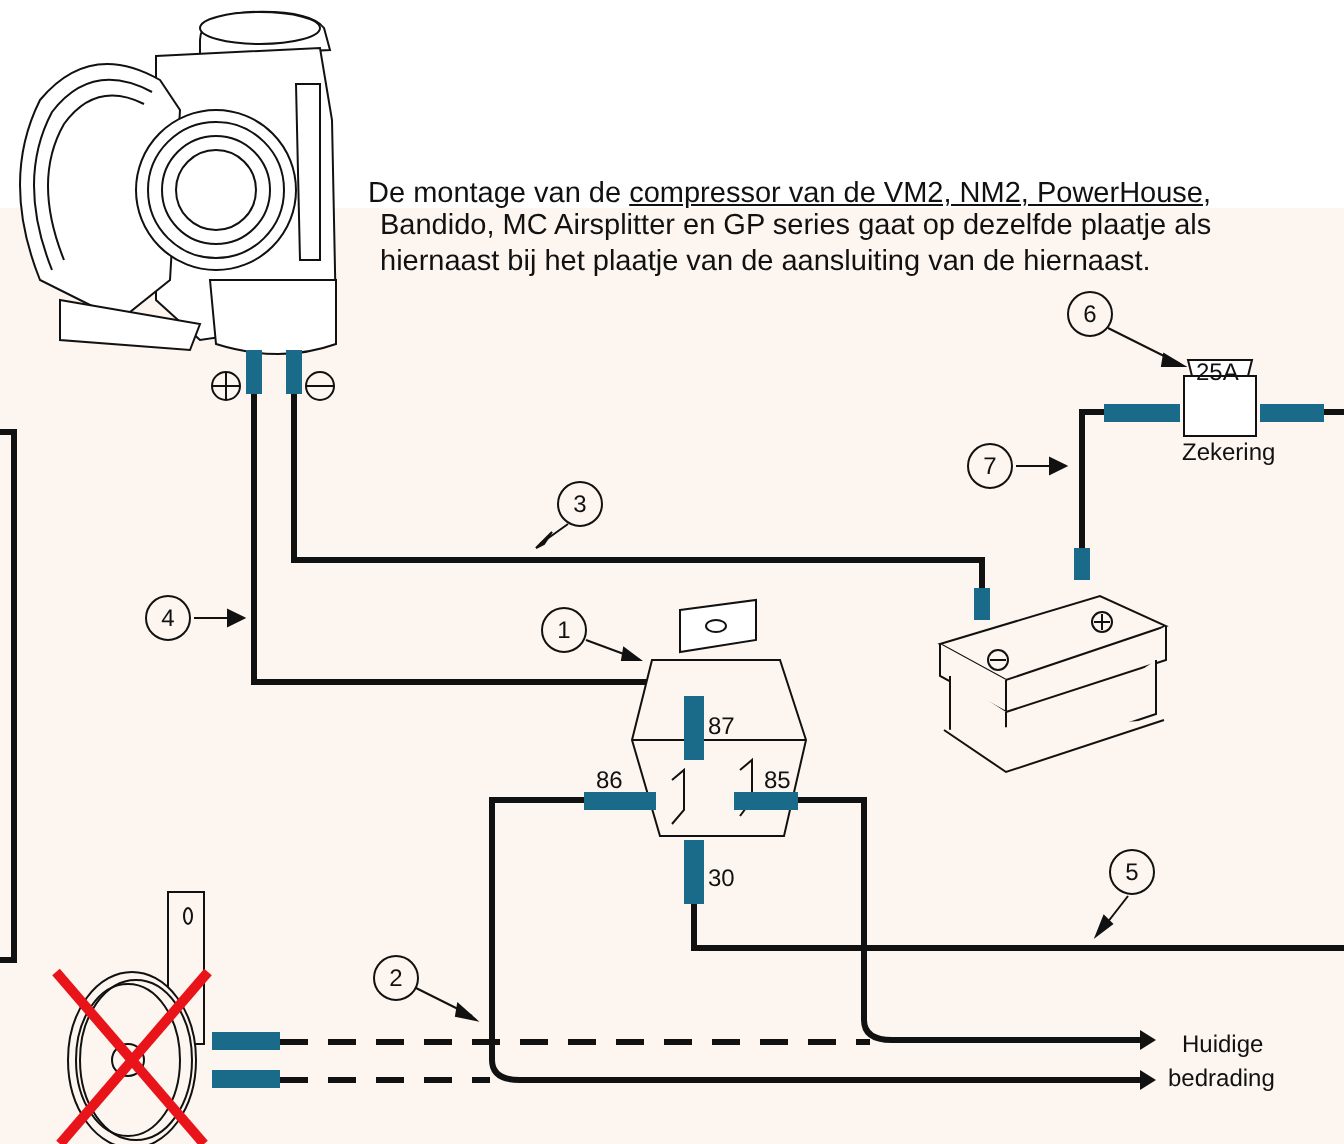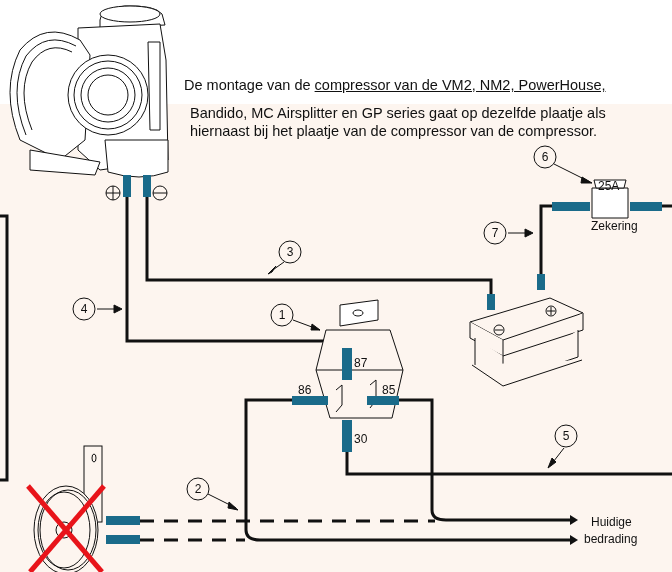--- a/index.html
+++ b/index.html
@@ -150,17 +150,17 @@
   <text class="num" x="290" y="256">3</text>
   <text class="num" x="84" y="313">4</text>
   <text class="num" x="566" y="440">5</text>
   <text class="num" x="545" y="161">6</text>
   <text class="num" x="495" y="237">7</text>
 
   <text class="lbl" x="591" y="526" font-size="11">Huidige</text>
   <text class="lbl" x="584" y="543" font-size="11">bedrading</text>
 </svg>
 
-<div class="intro" style="left:184px; top:76px;">
+<div class="intro" style="left:184px; top:88px;">
   <span>De montage van de </span><span style="text-decoration:underline;">compressor van de VM2, NM2, PowerHouse,</span>
 </div>
 <div class="intro" style="left:190px; top:104px;">Bandido, MC Airsplitter en GP series gaat op dezelfde plaatje als</div>
-<div class="intro" style="left:190px; top:122px;">hiernaast bij het plaatje van de compressor van de compressor.</div>
+<div class="intro" style="left:190px; top:122px;">hiernaast bij het plaatje van de aansluiting van de hiernaast.</div>
 
 </body></html>

